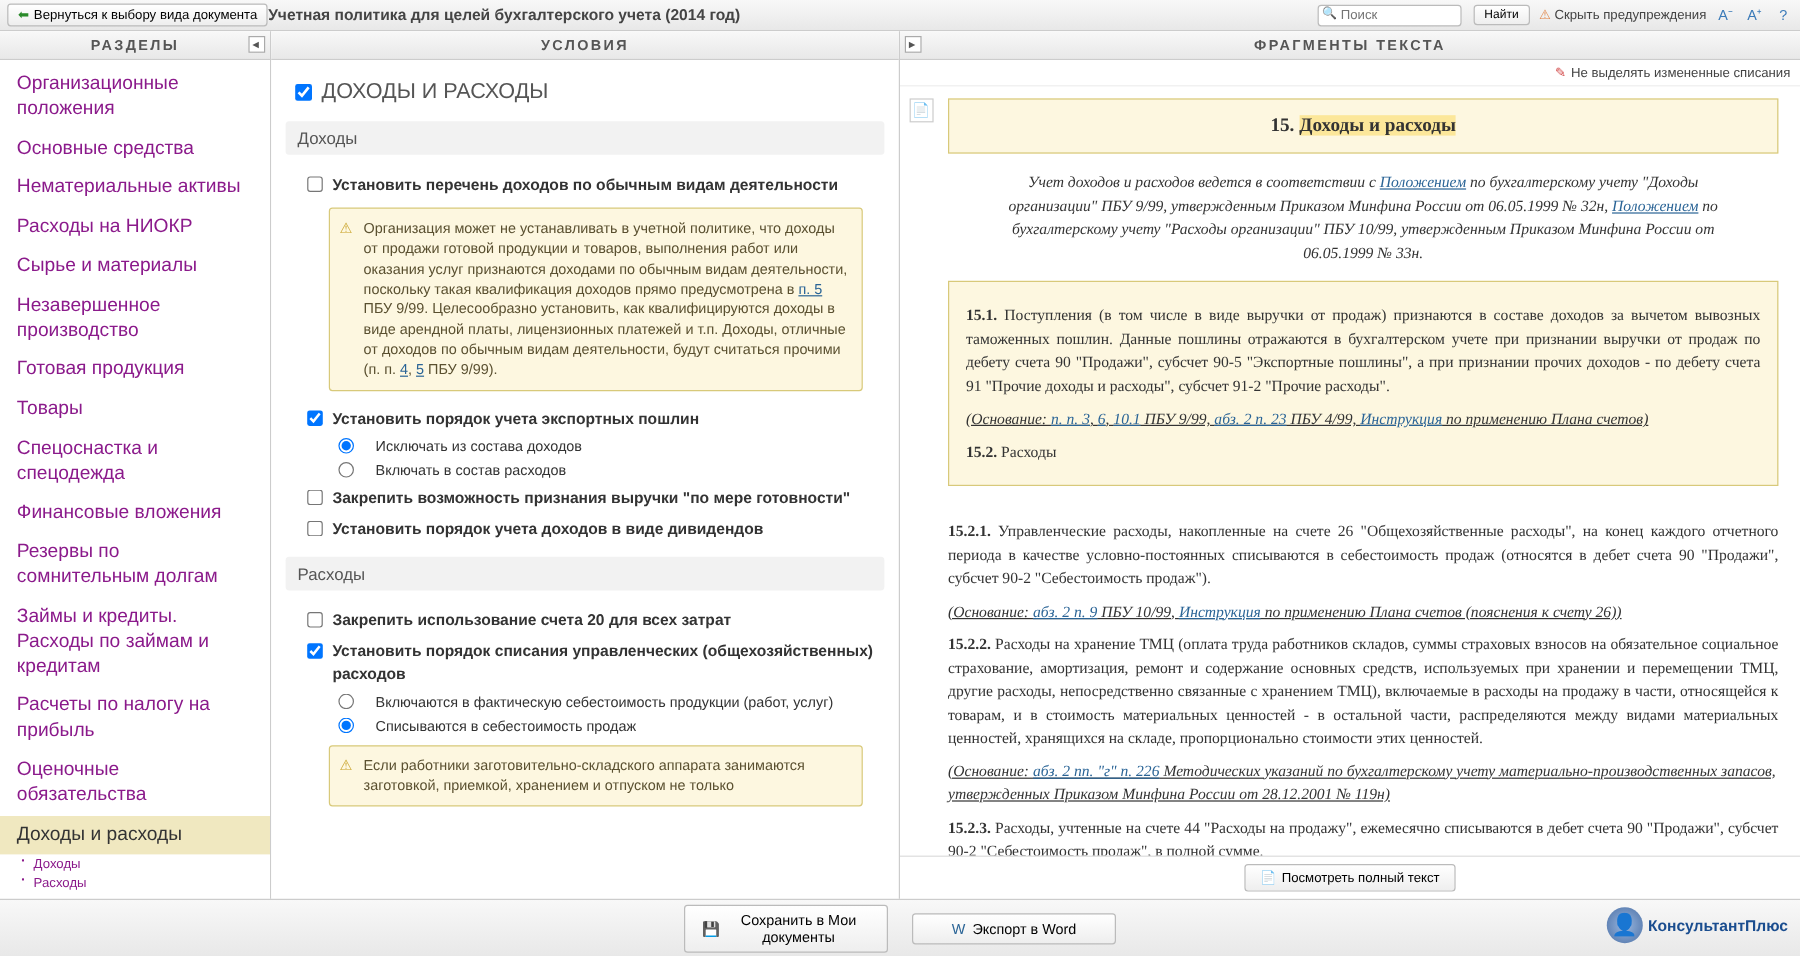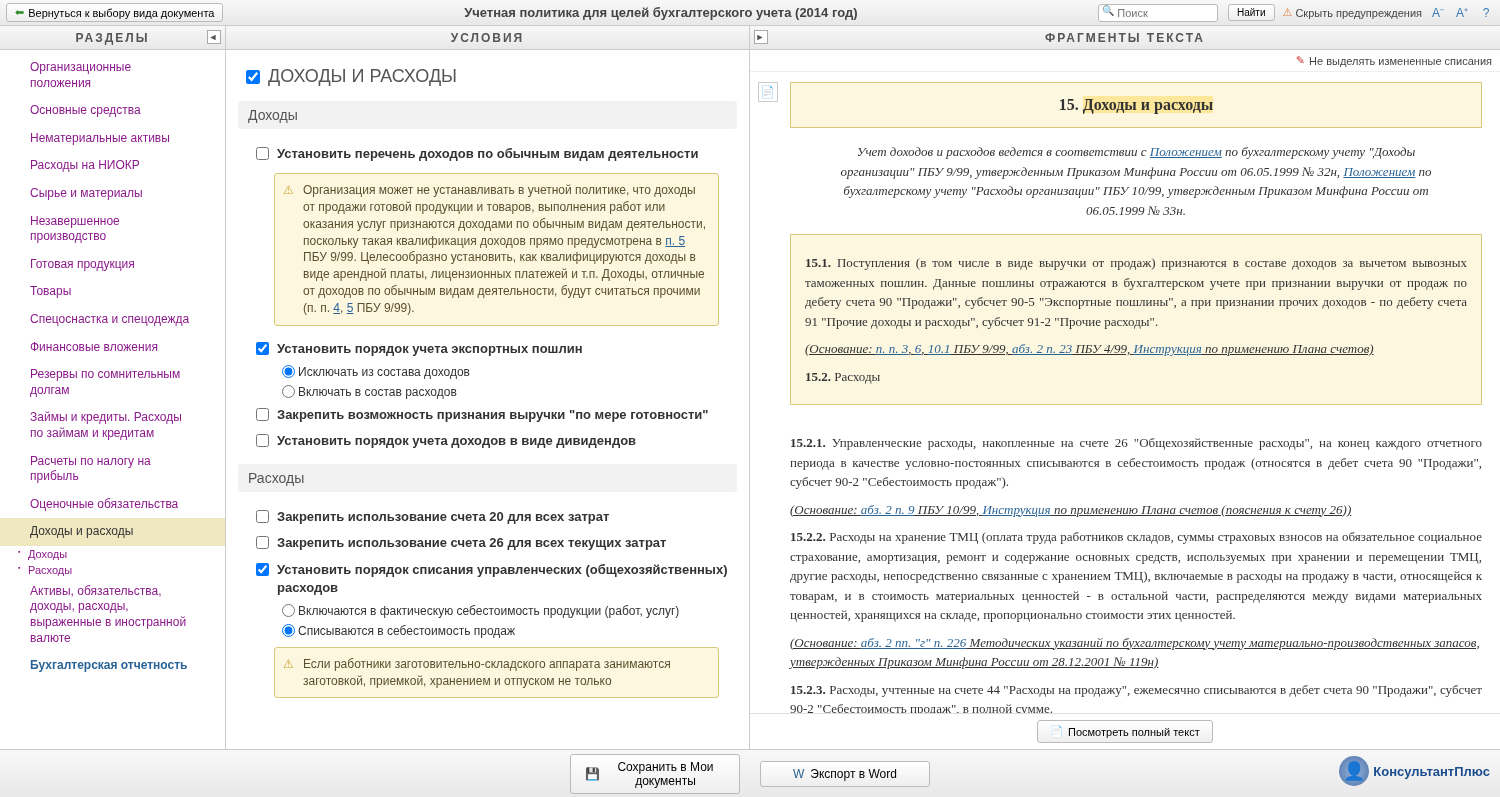--- a/index.html
+++ b/index.html
@@ -1,50 +1,50 @@
 <!DOCTYPE html>
 <html><head>
 <meta charset="utf-8">
 <style>
 * { box-sizing: border-box; margin: 0; padding: 0; }
 body { font-family: Arial, sans-serif; font-size: 12px; color: #333; background: #f5f5f5; width: 1500px; height: 797px; overflow: hidden; }
 .topbar { height: 26px; background: linear-gradient(#f8f8f8,#e8e8e8); border-bottom: 1px solid #ccc; display: flex; align-items: center; padding: 0 6px; }
 .back-btn { display: flex; align-items: center; gap: 4px; background: linear-gradient(#fff,#eee); border: 1px solid #bbb; border-radius: 3px; padding: 2px 8px; font-size: 11px; cursor: pointer; }
-.doc-title { flex: 1; text-align: center; font-weight: bold; font-size: 13px; color: #444; }
+.doc-title { flex: 1; font-weight: bold; font-size: 13px; color: #444; }
 .search-wrap { display: flex; align-items: center; gap: 4px; }
 .search-input { width: 120px; height: 18px; border: 1px solid #bbb; border-radius: 3px; padding: 0 18px 0 18px; font-size: 11px; background: #fff; }
 .search-icon { position: relative; }
 .search-icon::before { content: "🔍"; position: absolute; left: 4px; top: 1px; font-size: 10px; color: #888; }
 .find-btn { background: linear-gradient(#fff,#eee); border: 1px solid #bbb; border-radius: 3px; padding: 2px 8px; font-size: 10px; cursor: pointer; }
 .hide-warn { display: flex; align-items: center; gap: 3px; color: #444; font-size: 11px; cursor: pointer; margin-left: 8px; }
 .topbar-right { display: flex; align-items: center; gap: 8px; margin-left: 8px; }
 .icon-sm { width: 16px; height: 16px; display: inline-flex; align-items: center; justify-content: center; font-size: 12px; color: #666; cursor: pointer; }
 .main { display: flex; height: 723px; }
 .left-col { width: 226px; background: #fff; border-right: 1px solid #ccc; display: flex; flex-direction: column; }
 .col-header { height: 24px; background: linear-gradient(#f8f8f8,#e8e8e8); border-bottom: 1px solid #ccc; text-align: center; line-height: 24px; font-size: 12px; letter-spacing: 2px; color: #555; font-weight: bold; position: relative; }
 .collapse-btn { position: absolute; right: 4px; top: 4px; width: 14px; height: 14px; border: 1px solid #aaa; background: #fff; font-size: 9px; line-height: 12px; cursor: pointer; text-align: center; }
 .sections-list { overflow-y: auto; flex: 1; padding: 4px 0; }
-.section-item { padding: 6px 30px; color: #8b1a8b; font-size: 12px; cursor: pointer; line-height: 1.3; }
+.section-item { padding: 6px 14px; color: #8b1a8b; font-size: 16px; cursor: pointer; line-height: 1.3; }
 .section-item.active { background: #f0e8c0; color: #333; font-weight: normal; }
 .sub-items { padding-left: 28px; }
 .sub-item { color: #8b1a8b; font-size: 11px; padding: 2px 0; cursor: pointer; position: relative; }
 .sub-item::before { content: "▪"; position: absolute; left: -10px; font-size: 7px; }
 .section-item.blue { color: #2a6496; font-weight: bold; }
 .mid-col { width: 524px; background: #fff; border-right: 1px solid #ccc; display: flex; flex-direction: column; }
 .mid-header { position: relative; }
 .conditions { flex: 1; overflow-y: auto; padding: 16px 20px; }
 .cond-title { font-size: 18px; color: #555; margin-bottom: 14px; display: flex; align-items: center; gap: 8px; }
 .cond-title input[type=checkbox] { width: 14px; height: 14px; }
 .group-hdr { background: #f2f2f2; padding: 6px 10px; font-size: 14px; color: #555; margin: 10px -8px 12px; border-radius: 3px; }
 .cond-row { display: flex; align-items: flex-start; gap: 8px; padding: 4px 0 4px 10px; }
 .cond-row input[type=checkbox] { margin-top: 2px; }
 .cond-row label { font-weight: bold; font-size: 13px; color: #333; line-height: 1.4; flex: 1; }
 .note-box { background: #fdf7e0; border: 1px solid #d8c97a; border-radius: 3px; padding: 8px 10px 8px 28px; margin: 6px 10px 10px 28px; font-size: 12px; color: #5a5030; line-height: 1.4; position: relative; }
 .note-box::before { content: "⚠"; position: absolute; left: 8px; top: 8px; color: #c9a227; }
-.radio-row { display: flex; align-items: center; gap: 3px; padding: 3px 0 3px 36px; font-size: 12px; }
+.radio-row { display: flex; align-items: center; gap: 18px; padding: 3px 0 3px 36px; font-size: 12px; }
 .note-box a { color: #2a6496; text-decoration: underline; }
 .right-col { flex: 1; background: #fff; display: flex; flex-direction: column; }
 .right-header { position: relative; }
 .right-toolbar { display: flex; justify-content: flex-end; padding: 4px 8px; border-bottom: 1px solid #eee; }
 .no-highlight { display: flex; align-items: center; gap: 4px; font-size: 11px; color: #444; cursor: pointer; }
 .text-body { flex: 1; overflow-y: auto; padding: 10px 18px 10px 40px; font-family: Georgia, serif; font-size: 13px; color: #333; line-height: 1.5; position: relative; }
 .doc-icon { position: absolute; left: 8px; top: 10px; width: 20px; height: 20px; border: 1px solid #ccc; background: #fff; font-size: 12px; text-align: center; line-height: 18px; cursor: pointer; }
 .frag-title { text-align: center; font-size: 16px; font-weight: bold; padding: 10px; border: 1px solid #d8c97a; background: #fdf7e0; margin-bottom: 14px; }
 .frag-title .hl { background: #fce79a; }
 .intro { text-align: center; font-style: italic; padding: 0 30px 14px; }
@@ -160,24 +160,20 @@
           <input type="checkbox" style="">
           <label>Установить порядок учета доходов в виде дивидендов</label>
         </div>
 
       <div class="group-hdr">Расходы</div>
       <div class="cond-row">
           <input type="checkbox" style="">
           <label>Закрепить использование счета 20 для всех затрат</label>
         </div>
       <div class="cond-row">
-          <input type="checkbox" style="">
-          <label>Закрепить использование счета 26 для всех текущих затрат</label>
-        </div>
-      <div class="cond-row">
           <input type="checkbox" checked="" style="">
           <label>Установить порядок списания управленческих (общехозяйственных) расходов</label>
         </div>
       <div class="radio-row">
           <input type="radio" name="r7" style="">
           <span>Включаются в фактическую себестоимость продукции (работ, услуг)</span>
         </div>
       <div class="radio-row">
           <input type="radio" name="r7" checked="" style="">
           <span>Списываются в себестоимость продаж</span>

